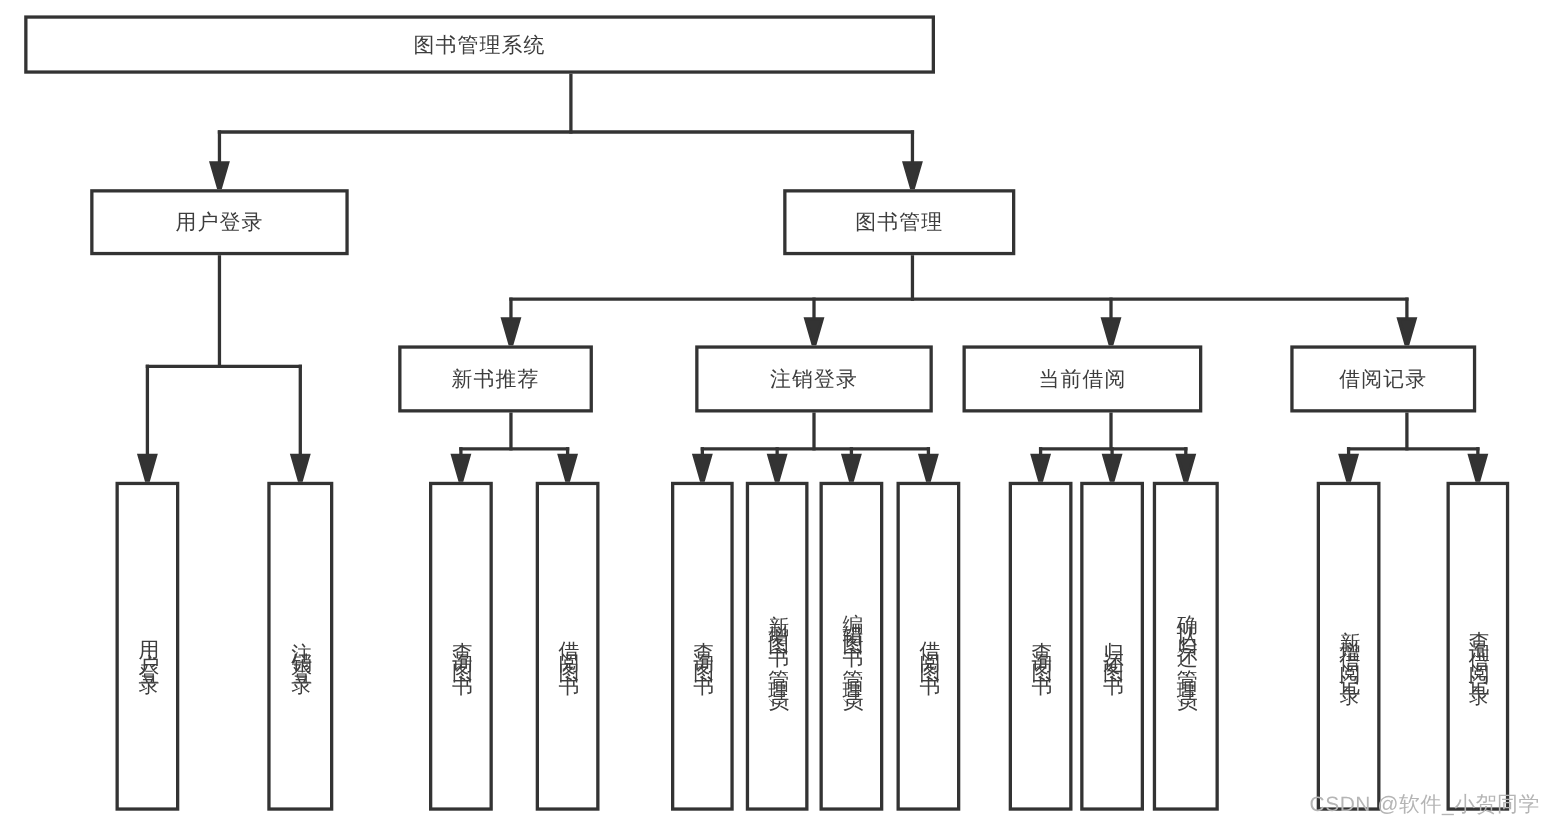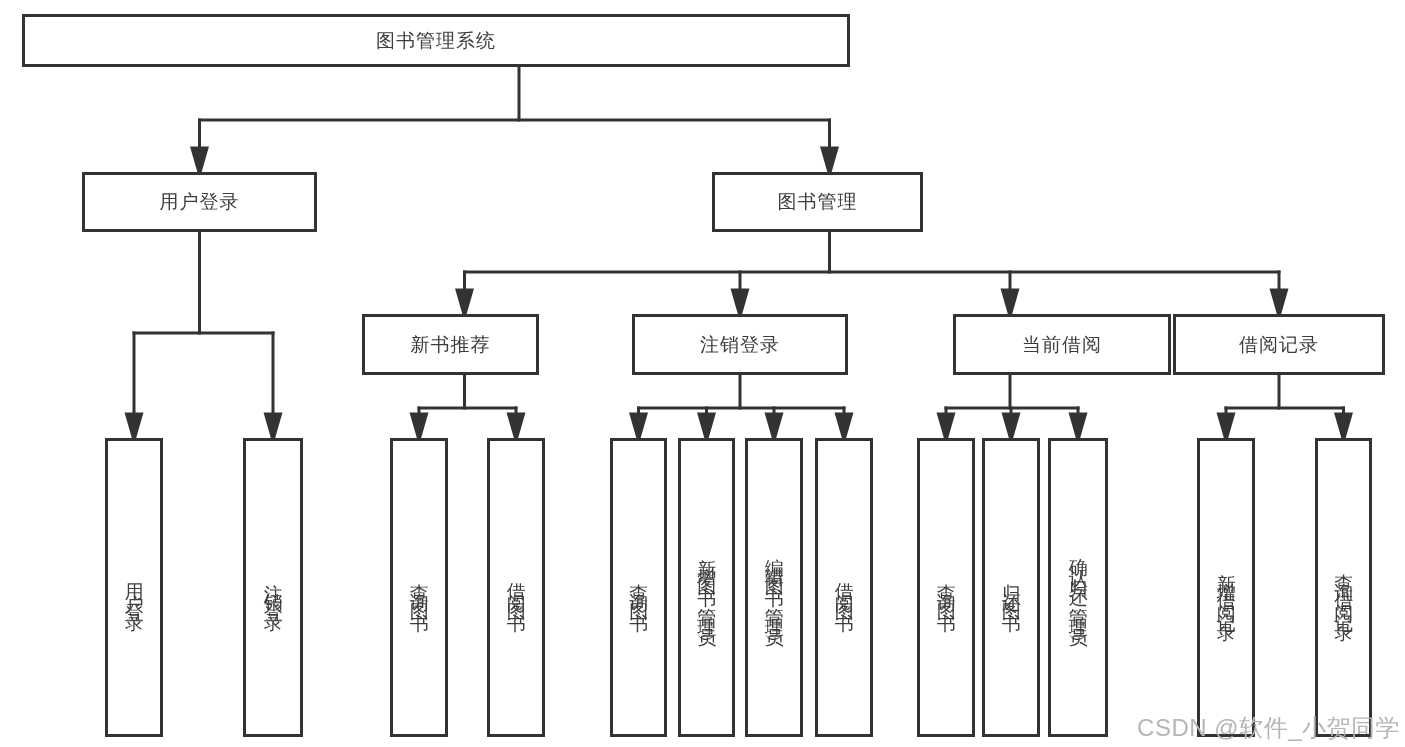--- a/index.html
+++ b/index.html
@@ -46,42 +46,42 @@
     letter-spacing: 10px;
     font-size: 19px;
     line-height: 1.4;
   }
   
   #box-root        { left: 22px;   top: 14px;  width: 828px; height: 53px; }
   #box-user-login  { left: 82px;   top: 172px; width: 235px; height: 60px; }
   #box-book-mgmt   { left: 712px;  top: 172px; width: 211px; height: 60px; }
   #box-new-books   { left: 362px;  top: 314px; width: 177px; height: 61px; }
   #box-book-borrow { left: 632px;  top: 314px; width: 216px; height: 61px; }
-  #box-current     { left: 953px;  top: 314px; width: 218px; height: 61px; }
-  #box-records     { left: 1173px; top: 314px; width: 212px; height: 61px; }
+  #box-current     { left: 875px;  top: 314px; width: 218px; height: 61px; }
+  #box-records     { left: 1173px; top: 314px; width: 169px; height: 61px; }
   
   #leaf-0-0 { left: 105px; }
   #leaf-0-1 { left: 243px; width: 60px; }
   #leaf-1-0 { left: 390px; }
   #leaf-1-1 { left: 487px; }
   #leaf-2-0 { left: 610px; width: 57px; }
   #leaf-2-1 { left: 678px; width: 57px; }
   #leaf-2-2 { left: 745px; }
   #leaf-2-3 { left: 815px; }
   #leaf-3-0 { left: 917px; }
   #leaf-3-1 { left: 982px; }
   #leaf-3-2 { left: 1048px; width: 60px; }
   #leaf-4-0 { left: 1197px; }
   #leaf-4-1 { left: 1315px; width: 57px; }
   #watermark {
     position: absolute;
     right: 5px;
     bottom: 3px;
     color: var(--watermark);
-    font-size: 24px;
+    font-size: 19px;
     letter-spacing: 0.5px;
     white-space: nowrap;
   }
 </style>
 </head>
 <body>
 
 <div id="stage">
 
   <svg id="connectors" viewBox="0 0 1405 747" xmlns="http://www.w3.org/2000/svg">

